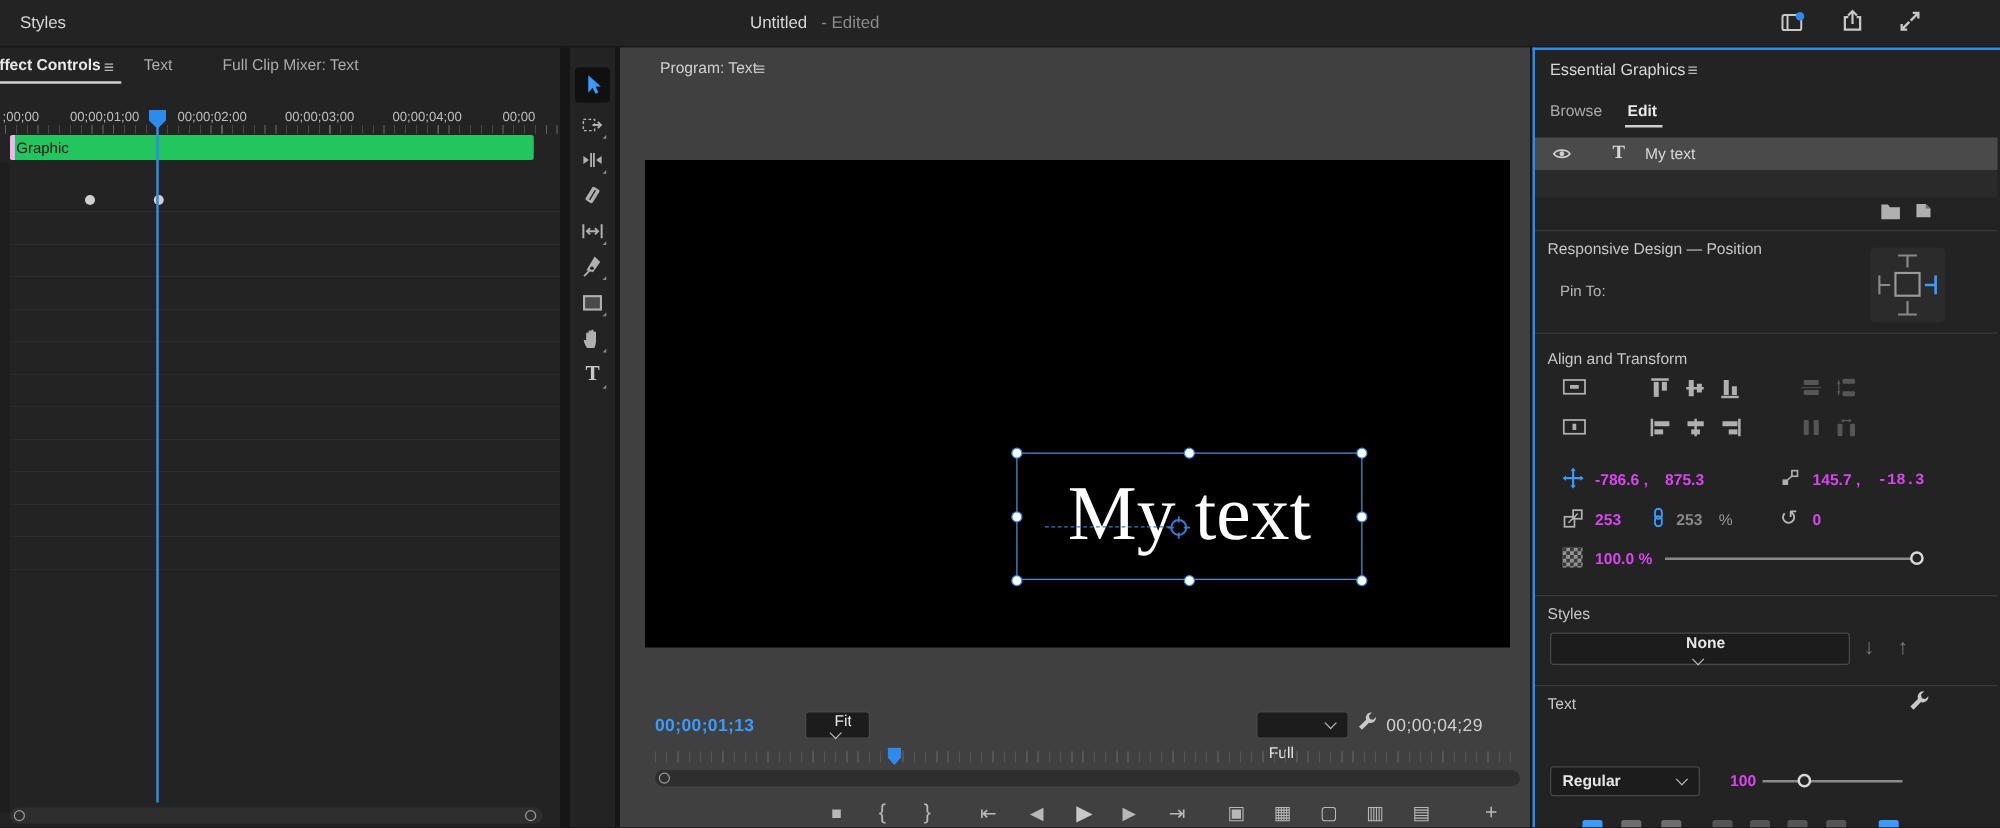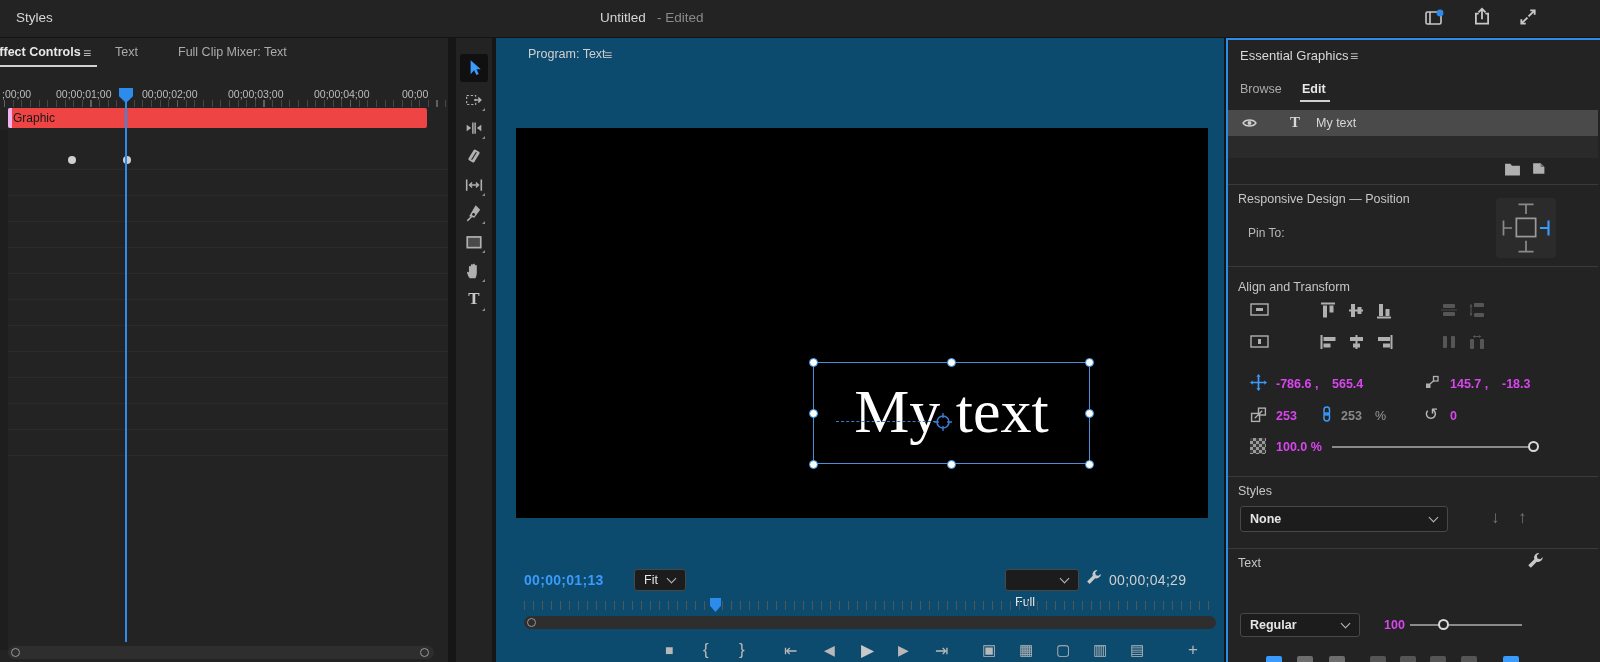--- a/index.html
+++ b/index.html
@@ -77,21 +77,21 @@
   <div class="abs" style="left:0;top:92px;width:8px;height:520px;background:#1e1e1e;"></div>
 
   <span class="abs" style="left:2px;top:50px;font-size:10.5px;color:#bdbdbd;">;00;00</span>
   <span class="abs" style="left:56px;top:50px;font-size:10.5px;color:#bdbdbd;">00;00;01;00</span>
   <span class="abs" style="left:142px;top:50px;font-size:10.5px;color:#bdbdbd;">00;00;02;00</span>
   <span class="abs" style="left:228px;top:50px;font-size:10.5px;color:#bdbdbd;">00;00;03;00</span>
   <span class="abs" style="left:314px;top:50px;font-size:10.5px;color:#bdbdbd;">00;00;04;00</span>
   <span class="abs" style="left:402px;top:50px;font-size:10.5px;color:#bdbdbd;">00;00</span>
   <div class="abs tickrow" style="left:4px;top:62px;width:444px;height:7px;"></div>
 
-  <div class="abs" style="left:8px;top:70px;width:419px;height:20px;background:#ef4444;border-radius:2px;">
+  <div class="abs" style="left:8px;top:70px;width:419px;height:20px;background:#22c55e;border-radius:2px;">
     <div style="position:absolute;left:0;top:0;width:4px;height:20px;background:#f0b4f0;border-radius:2px 0 0 2px;"></div>
     <span style="position:absolute;left:5px;top:3px;font-size:12px;color:#181818;">Graphic</span>
   </div>
 
   <div class="abs" style="left:68px;top:118px;width:8px;height:8px;border-radius:50%;background:#cfcfcf;"></div>
   <div class="abs" style="left:123px;top:118px;width:8px;height:8px;border-radius:50%;background:#cfcfcf;"></div>
 
   <div class="abs" style="left:125px;top:52px;width:2px;height:552px;background:#2d8ceb;"></div>
   <div class="abs" style="left:119px;top:50px;width:14px;height:15px;background:#2d8ceb;clip-path:polygon(0 0,100% 0,100% 55%,50% 100%,0 55%);"></div>
 
@@ -155,21 +155,21 @@
         <path d="M4.2 14.5c-1.4-1.8-2.4-4-2.4-5.8l1.7.4V4.3c0-1.1 1.7-1.1 1.7 0V7.6 2.9c0-1.1 1.8-1.1 1.8 0V7.4 2.4c0-1.1 1.8-1.1 1.8 0V7.6 3.6c0-1.1 1.7-1.1 1.7 0v6c0 2-.6 3.5-1.2 4.9z" fill="#b0b0b0"></path>
       </svg>
     <i class="corner"></i>
   </div>
   <div class="tool" style="top:251px;width:18px;height:20px;text-align:center;">
     <span style="font-family:'Liberation Serif',serif;font-size:17px;font-weight:700;color:#c8c8c8;">T</span>
     <i class="corner"></i>
   </div>
 </div>
 
-<div class="panel" style="left:496px;top:38px;width:728px;height:624px;background:#0c4a6e;">
+<div class="panel" style="left:496px;top:38px;width:728px;height:624px;background:#404040;">
   <span class="abs tab on" style="left:32px;top:9px;font-weight:400;color:#d0d0d0;">Program: Text</span>
   <span class="abs ham" style="left:108px;top:10px;">≡</span>
 
   <div class="abs" style="left:20px;top:90px;width:692px;height:390px;background:#000;">
     <span style="position:absolute;left:297px;top:234px;width:277px;height:102px;line-height:98px;text-align:center;font-family:'Liberation Serif',serif;font-size:62px;color:#fff;white-space:nowrap;">My text</span>
     <div style="position:absolute;left:297px;top:234px;width:277px;height:102px;border:1px solid #4c8fd6;"></div>
     <div class="hnd" style="left:293px;top:230px;"></div>
     <div class="hnd" style="left:431px;top:230px;"></div>
     <div class="hnd" style="left:569px;top:230px;"></div>
     <div class="hnd" style="left:293px;top:281px;"></div>
@@ -180,21 +180,21 @@
     <div style="position:absolute;left:320px;top:293px;width:100px;border-top:1.5px dashed #3a7bd0;"></div>
     <div class="abs" style="left:417px;top:284px;">
       <svg width="20" height="20" viewBox="0 0 20 20">
           <circle cx="10" cy="10" r="6" fill="none" stroke="#3a7bd0" stroke-width="1.6"></circle>
           <path d="M10 1v5M10 14v5M1 10h5M14 10h5" stroke="#3a7bd0" stroke-width="1.4"></path>
         </svg>
     </div>
   </div>
 
   <span class="abs blue" style="left:28px;top:534px;font-size:14px;font-weight:700;letter-spacing:.3px;">00;00;01;13</span>
-  <div class="dd" style="left:138px;top:531px;width:52px;height:22px;">
+  <div class="dd" style="left:148px;top:531px;width:52px;height:22px;flex-direction:column;">
     <span class="txt" style="font-weight:400;">Fit</span>
     <i class="chev"></i>
   </div>
   <div class="dd" style="left:509px;top:531px;width:74px;height:22px;">
     <span class="txt" style="font-weight:400;margin-top:44px;">Full</span>
     <i class="chev"></i>
   </div>
   <div class="abs" style="left:589px;top:531px;">
     <svg width="17" height="17" viewBox="0 0 16 16">
         <path d="M14.8 4.2a4 4 0 01-5.2 4.4L4.3 14 2 11.7l5.4-5.3A4 4 0 0111.8 1L9.6 3.2l.6 2.6 2.6.6 2-2z" fill="#c8c8c8"></path>
@@ -356,30 +356,30 @@
       </svg>
     </span>
 
   <span class="abs" style="left:22px;top:334px;">
     <svg width="17" height="17" viewBox="0 0 16 16">
         <path d="M8 2v12M2 8h12" stroke="#3a9bfc" stroke-width="1.6"></path>
         <path d="M8 0l2 2.6H6zM8 16l2-2.6H6zM0 8l2.6-2v4zM16 8l-2.6-2v4z" fill="#3a9bfc"></path>
       </svg>
     </span>
   <span class="abs val" style="left:48px;top:337px;">-786.6 ,</span>
-  <span class="abs val" style="left:104px;top:337px;">565.4</span>
+  <span class="abs val" style="left:104px;top:337px;">875.3</span>
   <span class="abs" style="left:196px;top:334px;">
     <svg width="16" height="16" viewBox="0 0 16 16">
         <rect x="9.5" y="2.5" width="4.5" height="4.5" fill="none" stroke="#b0b0b0" stroke-width="1.3"></rect>
         <rect x="2" y="9.5" width="4.5" height="4.5" fill="#b0b0b0"></rect>
         <path d="M6 10L10 6.5" stroke="#b0b0b0" stroke-width="1.3"></path>
       </svg>
     </span>
   <span class="abs val" style="left:222px;top:337px;">145.7 ,</span>
-  <span class="abs val" style="left:274px;top:337px;">-18.3</span>
+  <span class="abs val" style="left:274px;top:337px;font-family:Liberation Mono, monospace;">-18.3</span>
 
   <span class="abs" style="left:22px;top:366px;">
     <svg width="17" height="17" viewBox="0 0 16 16">
         <rect x="8" y="2" width="6.5" height="6.5" fill="none" stroke="#b0b0b0" stroke-width="1.3"></rect>
         <rect x="1.5" y="7" width="7.5" height="7.5" fill="none" stroke="#b0b0b0" stroke-width="1.3"></rect>
         <path d="M4.5 11.5L11.5 4.5" stroke="#b0b0b0" stroke-width="1.2"></path>
       </svg>
     </span>
   <span class="abs val" style="left:48px;top:369px;">253</span>
   <span class="abs" style="left:92px;top:366px;">
@@ -394,21 +394,21 @@
   <span class="abs val" style="left:222px;top:369px;">0</span>
 
   <span class="abs checker" style="left:22px;top:398px;width:16px;height:16px;"></span>
   <span class="abs val" style="left:48px;top:400px;">100.0 %</span>
   <div class="abs" style="left:104px;top:406px;width:206px;height:2px;background:#8a8a8a;"></div>
   <div class="abs" style="left:300px;top:401px;width:11px;height:11px;border-radius:50%;border:2px solid #d9d9d9;background:#232323;"></div>
 
   <div class="sep" style="left:0;top:436px;width:370px;"></div>
 
   <span class="abs hdg" style="left:10px;top:444px;">Styles</span>
-  <div class="dd" style="left:12px;top:466px;width:208px;height:26px;">
+  <div class="dd" style="left:12px;top:466px;width:240px;height:26px;flex-direction:column;">
     <span class="txt">None</span>
     <i class="chev"></i>
   </div>
   <span class="abs" style="left:263px;top:468px;font-size:17px;font-weight:700;color:#787878;">↓</span>
   <span class="abs" style="left:290px;top:468px;font-size:17px;font-weight:700;color:#787878;">↑</span>
 
   <div class="sep" style="left:0;top:508px;width:370px;"></div>
 
   <span class="abs hdg" style="left:10px;top:516px;">Text</span>
   <span class="abs" style="left:298px;top:512px;">

